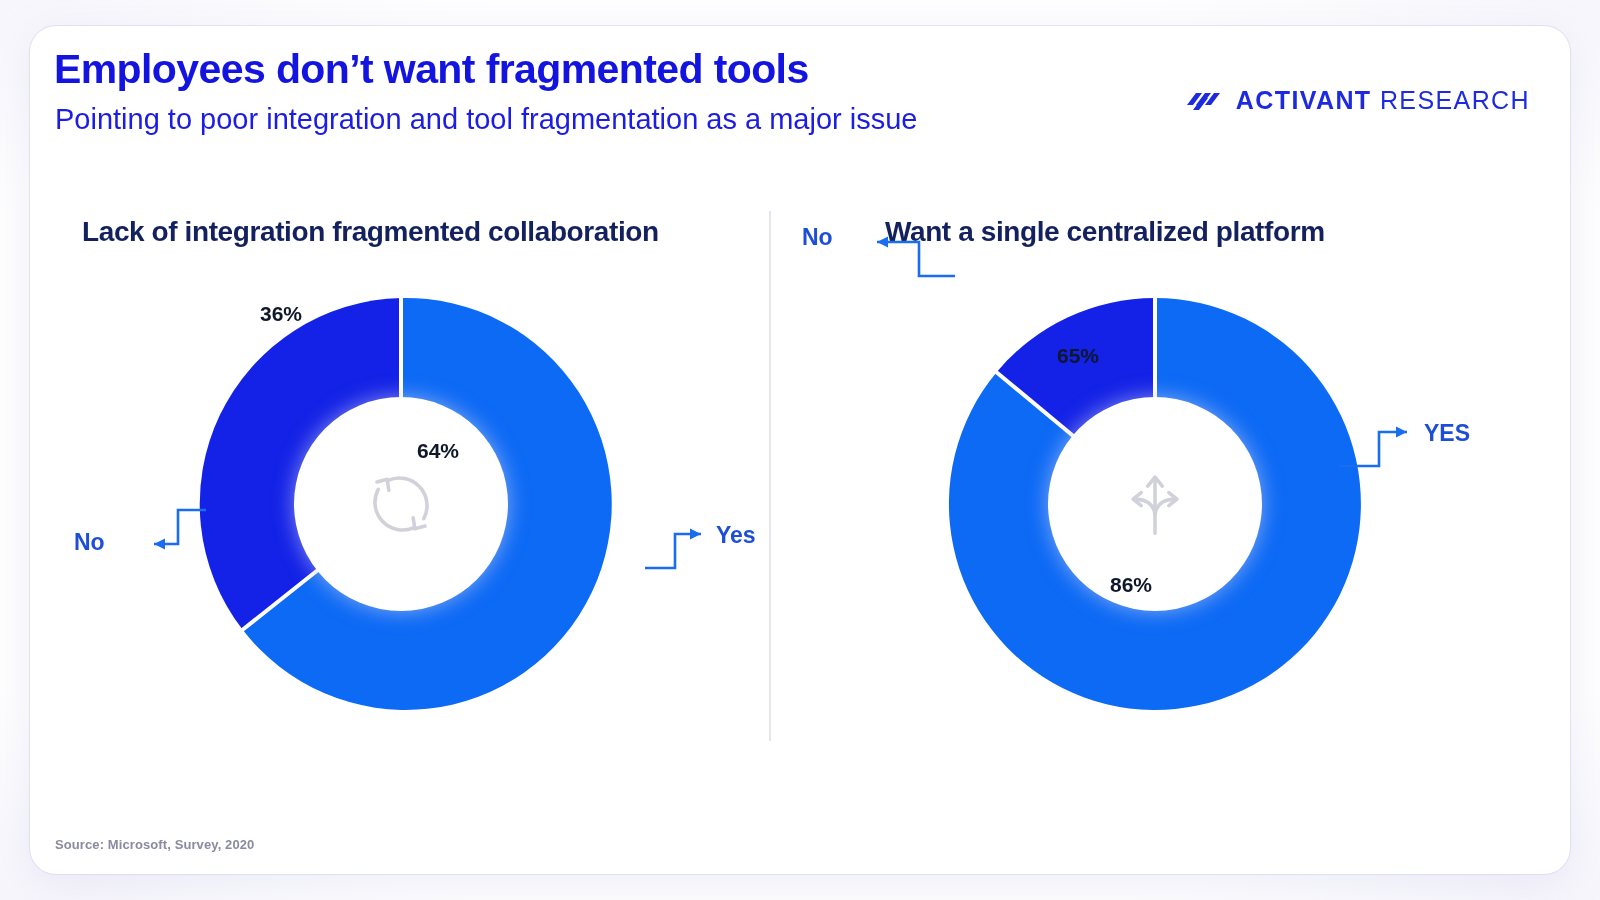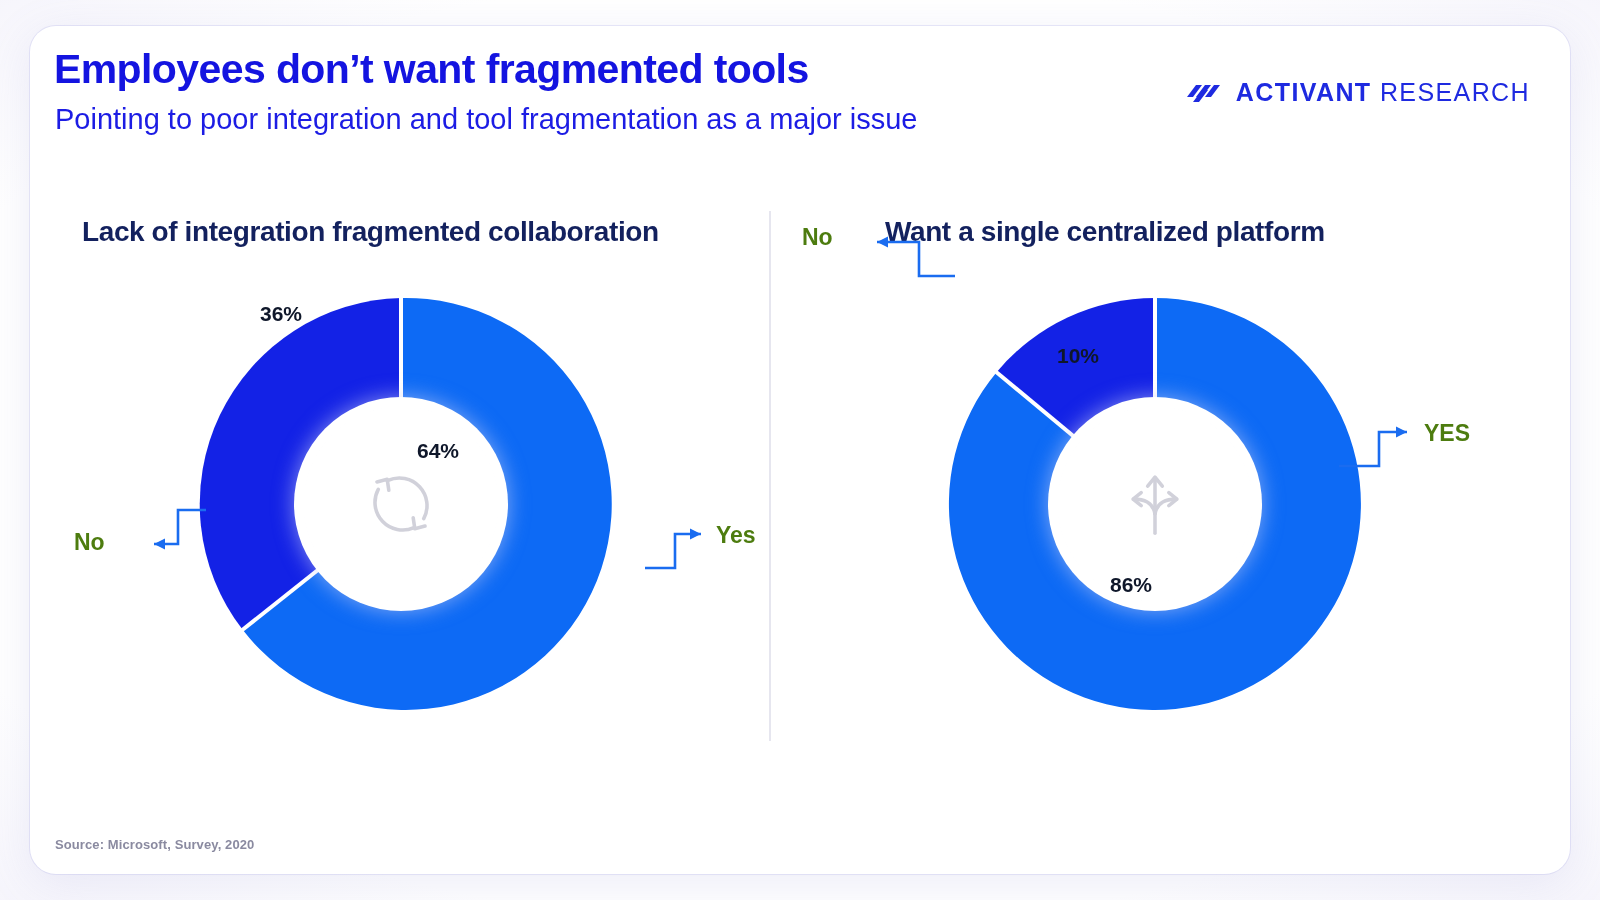--- a/index.html
+++ b/index.html
@@ -60,21 +60,21 @@
     font-family: Liberation Sans, sans-serif;
     font-size: 29px;
     font-weight: 400;
     color: #1c1ce4;
     white-space: nowrap;
   }
 
   .logo {
     position: absolute;
     right: 40px;
-    top: 52px;
+    top: 60px;
     display: flex;
     align-items: center;
     gap: 11px;
   }
   .logo-mark { width: 38px; height: 28px; display: block; }
   .logo-text {
     font-size: 25px;
     letter-spacing: 1.4px;
     color: #1e2ae0;
     white-space: nowrap;
@@ -149,21 +149,21 @@
 
   
   .callout-svg {
     position: absolute;
     overflow: visible;
   }
   .callout-label {
     position: absolute;
     font-size: 23px;
     font-weight: 700;
-    color: #4d7c0f;
+    color: #1d4ed8;
     white-space: nowrap;
   }
 
   
   .source {
     position: absolute;
     left: 25px;
     bottom: 22px;
     font-size: 13px;
     font-weight: 700;
@@ -263,21 +263,21 @@
               <polyline points="19.5,13 24,7.5 28.5,13"></polyline>
               <path d="M 24 30 C 22.5 22.5 17 21 11 21"></path>
               <polyline points="15.5,17 10.5,21 15.5,25"></polyline>
               <path d="M 24 30 C 25.5 22.5 31 21 37 21"></path>
               <polyline points="32.5,17 37.5,21 32.5,25"></polyline>
             </g>
           </svg>
         </div>
 
         <div class="slice-label" style="left: 175px; top: 289px;">86%</div>
-        <div class="slice-label" style="left: 122px; top: 60px;">10%</div>
+        <div class="slice-label" style="left: 122px; top: 60px;">65%</div>
       </div>
 
       <svg class="callout-svg" style="left: 90px; top: 46px; width: 96px; height: 56px;" viewBox="0 0 96 56">
         <polyline points="94,44 58,44 58,10 16,10" fill="none" stroke="#1a6cf0" stroke-width="2.6"></polyline>
         <polygon points="16,10 27,4.5 27,15.5" fill="#1a6cf0"></polygon>
       </svg>
       <div class="callout-label" style="left: 31px; top: 38px;">No</div>
 
       <svg class="callout-svg" style="left: 566px; top: 230px; width: 86px; height: 56px;" viewBox="0 0 86 56">
         <polyline points="2,50 42,50 42,16 70,16" fill="none" stroke="#1a6cf0" stroke-width="2.6"></polyline>

